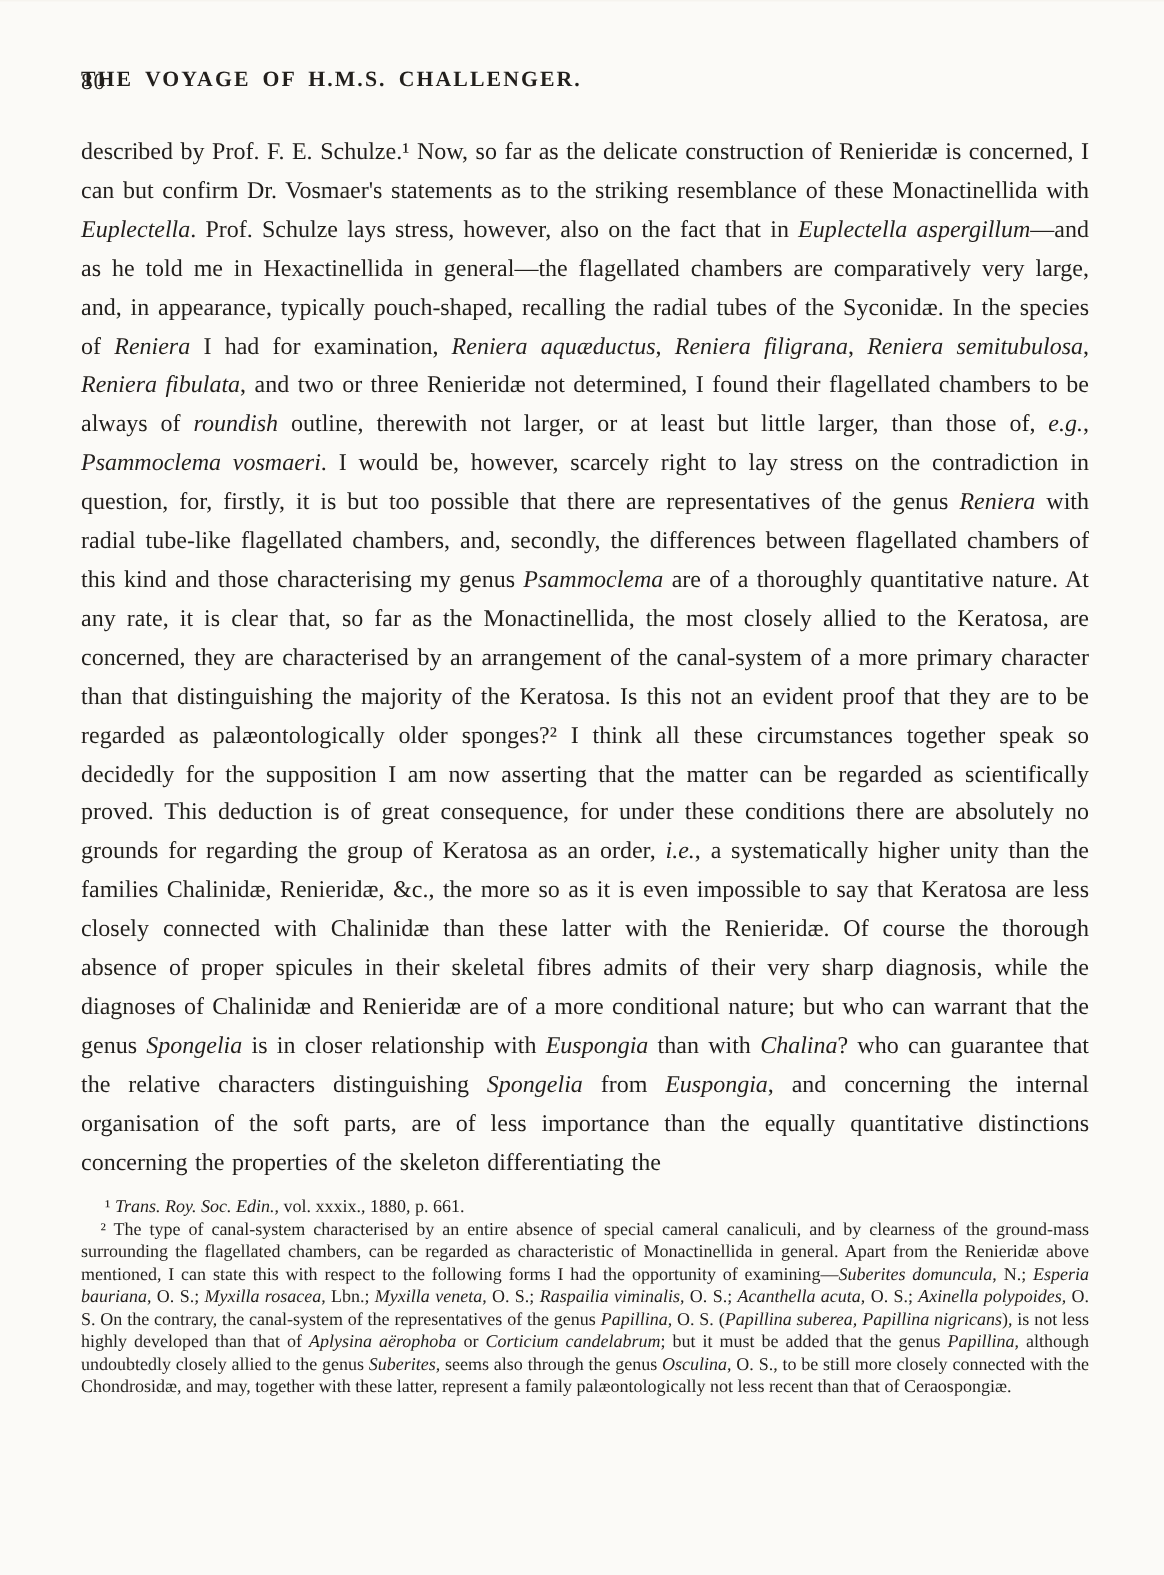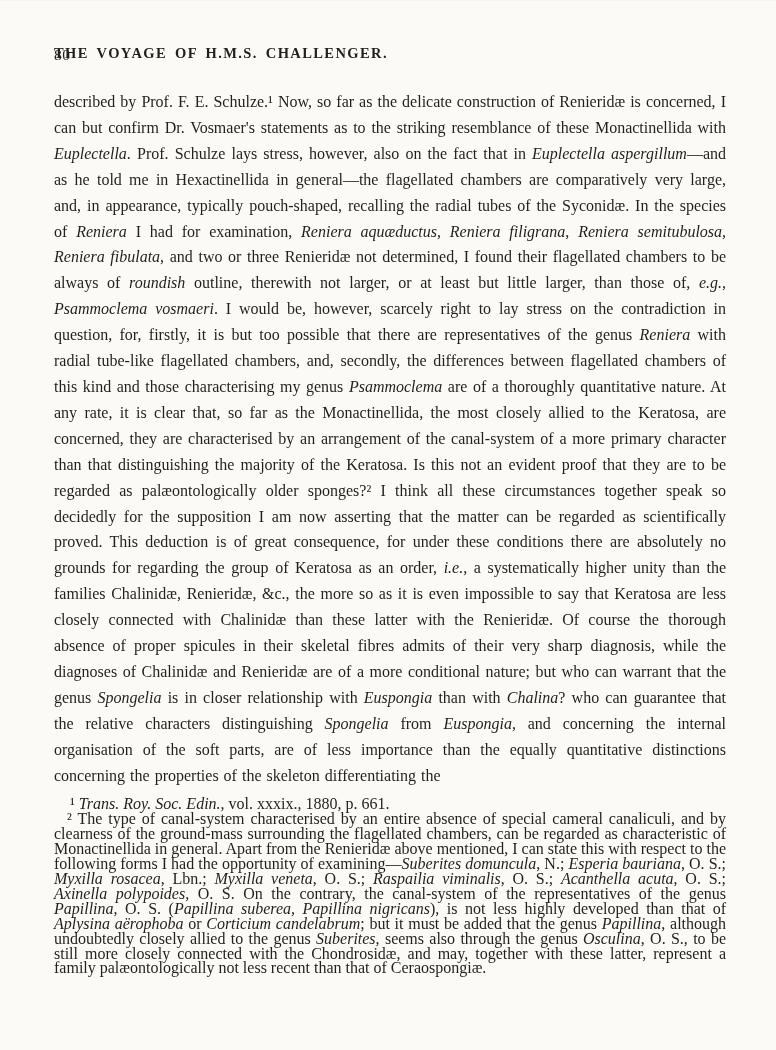--- a/index.html
+++ b/index.html
@@ -42,21 +42,21 @@
     font-size: 16px;
     line-height: 25.9px;
     text-align: justify;
     word-spacing: 1px;
   }
   .body-text i, .footnote i {
     font-style: italic;
   }
   .footnotes {
     margin-top: 9px;
-    font-size: 16px;
+    font-size: 12px;
     line-height: 14.9px;
     text-align: justify;
   }
   .footnote-1 {
     text-indent: 16px;
   }
   .footnote-2 {
     text-indent: 13px;
     font-family: Liberation Serif, serif;
   }

